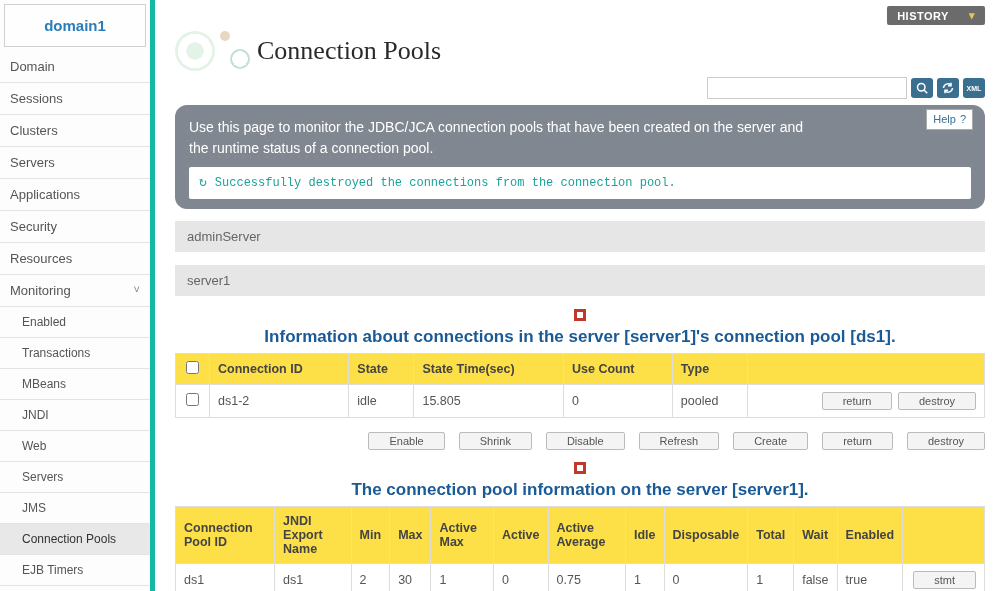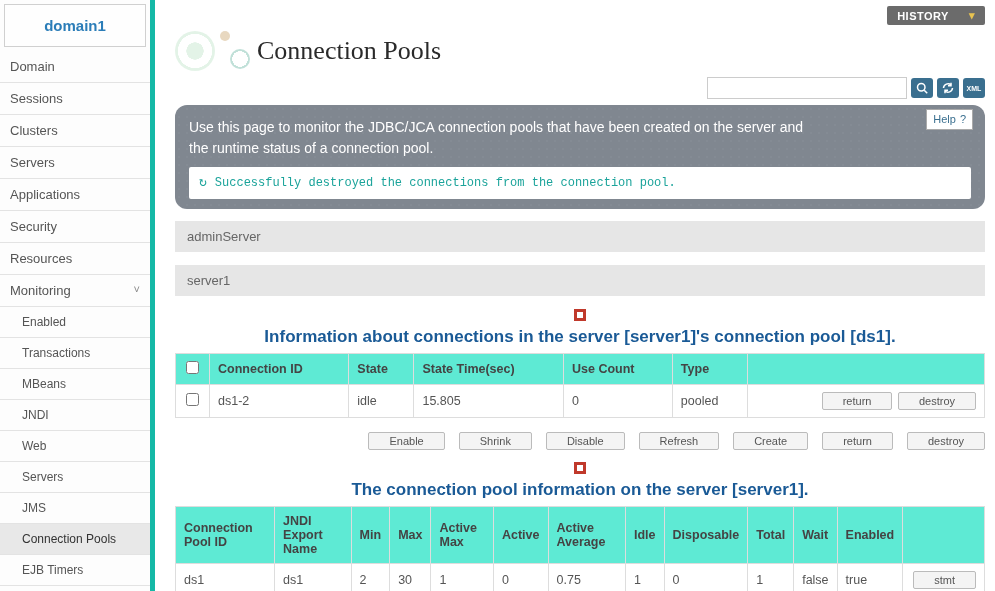--- a/index.html
+++ b/index.html
@@ -26,21 +26,21 @@
   .tool-icon { width: 22px; height: 20px; background: #3a6f8f; color: #fff; display: inline-flex; align-items: center; justify-content: center; border-radius: 3px; font-size: 11px; cursor: pointer; }
   .info-banner { background: #808790; color: #fff; padding: 12px 14px 10px; margin-top: 6px; border-radius: 12px; position: relative; font-size: 14px; line-height: 1.5; }
   .info-banner::before { content: ""; position: absolute; inset: 0; background-image: radial-gradient(#ffffff22 1px, transparent 1px); background-size: 8px 8px; pointer-events: none; opacity: 0.25; }
   .help-btn { position: absolute; top: 4px; right: 12px; background: #fff; color: #3a6f8f; border: 1px solid #aaa; padding: 1px 6px; font-size: 11px; display: inline-flex; align-items: center; gap: 4px; cursor: pointer; }
   .success-msg { background: #fff; color: #1aa39a; font-family: "Courier New", monospace; font-size: 12px; padding: 6px 10px; margin-top: 8px; display: flex; align-items: center; gap: 8px; border-radius: 2px; }
   .server-bar { background: #e6e6e6; color: #666; padding: 8px 12px; margin-top: 12px; font-size: 13px; border-bottom: 1px solid #fff; }
   .section-title { display: flex; align-items: center; gap: 6px; margin: 12px 0 6px; color: #1a5a96; font-size: 17px; font-weight: 600; flex-direction: column; }
   .sq { width: 12px; height: 12px; border: 3px solid #c0392b; display: inline-block; }
   table { width: 100%; border-collapse: collapse; font-size: 12.5px; }
   th, td { border: 1px solid #ddd; padding: 7px 8px; text-align: left; color: #555; vertical-align: middle; }
-  th { background: #5eead4; font-weight: 600; color: #444; }
+  th { background: #fde047; font-weight: 600; color: #444; }
   .row-actions { text-align: right; white-space: nowrap; }
   .btn { display: inline-block; background: #f4f4f4; border: 1px solid #bbb; padding: 2px 20px; font-size: 11px; color: #555; cursor: pointer; border-radius: 2px; margin-left: 2px; }
   .actions-bar { display: flex; justify-content: flex-end; gap: 12px; margin: 14px 0 4px; }
 </style>
 </head>
 <body>
 
 <div class="app">
   <div class="sidebar">
     <div class="domain-box">domain1</div>

